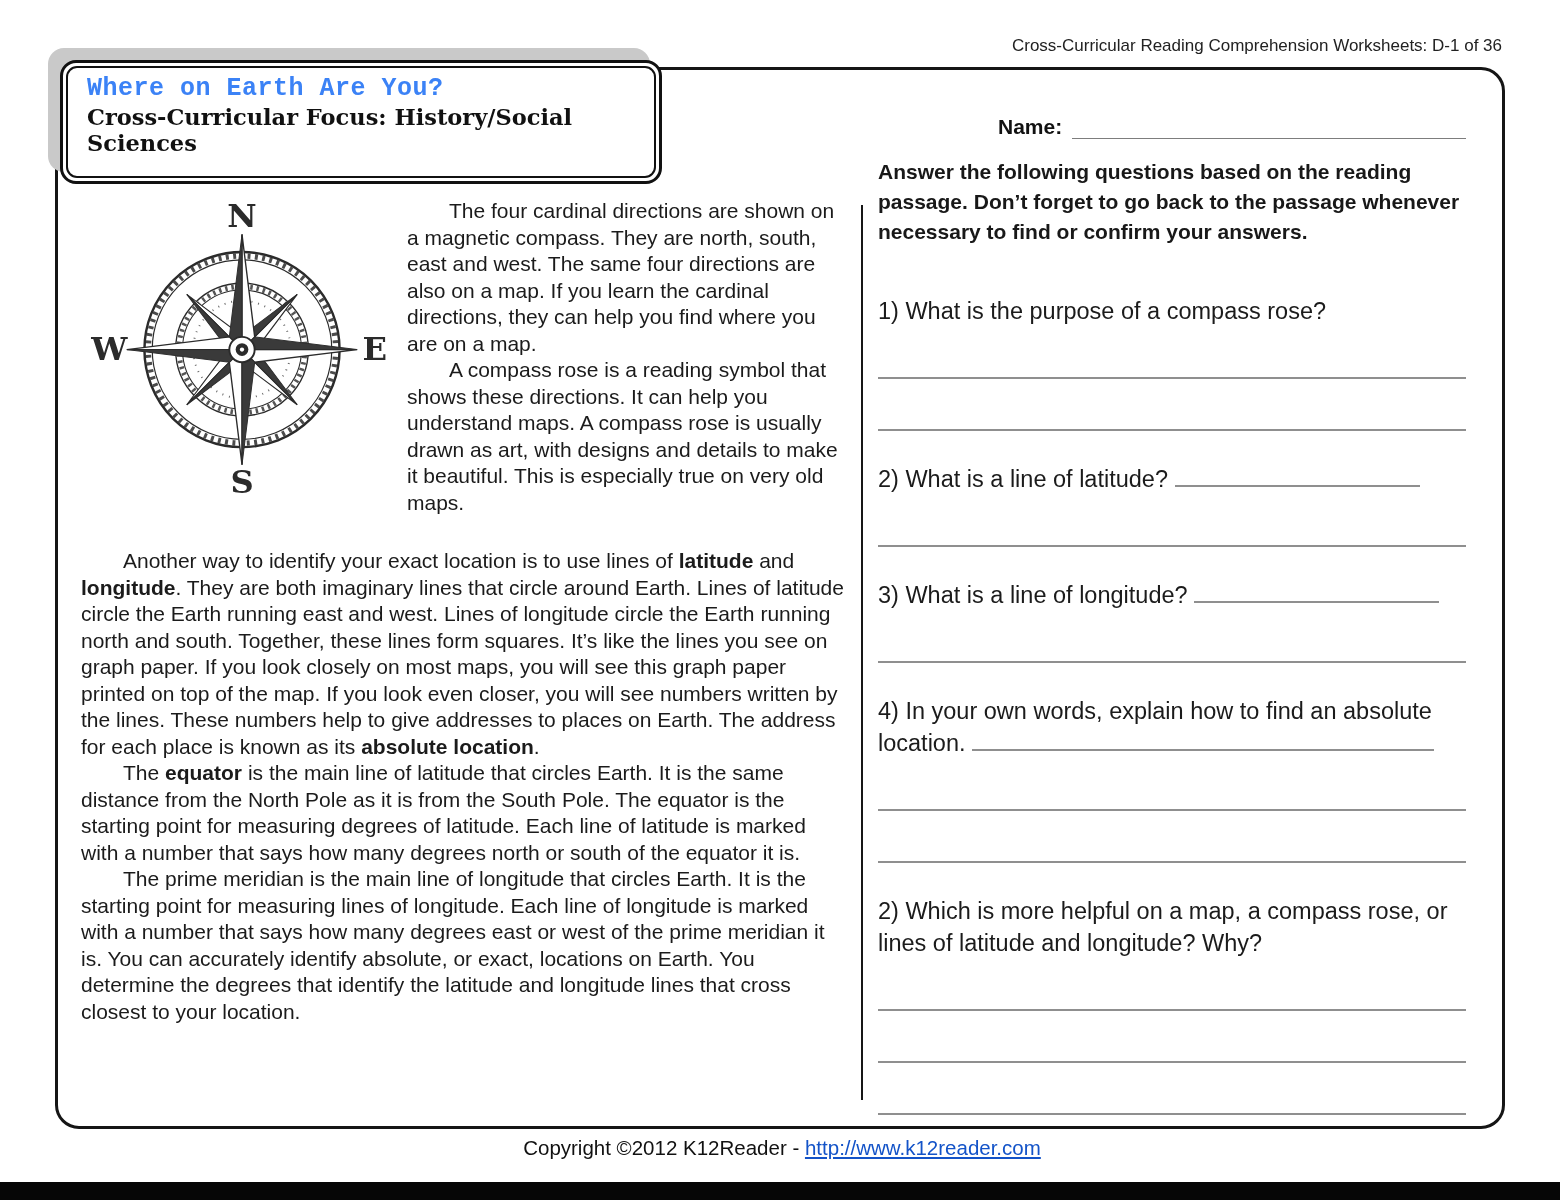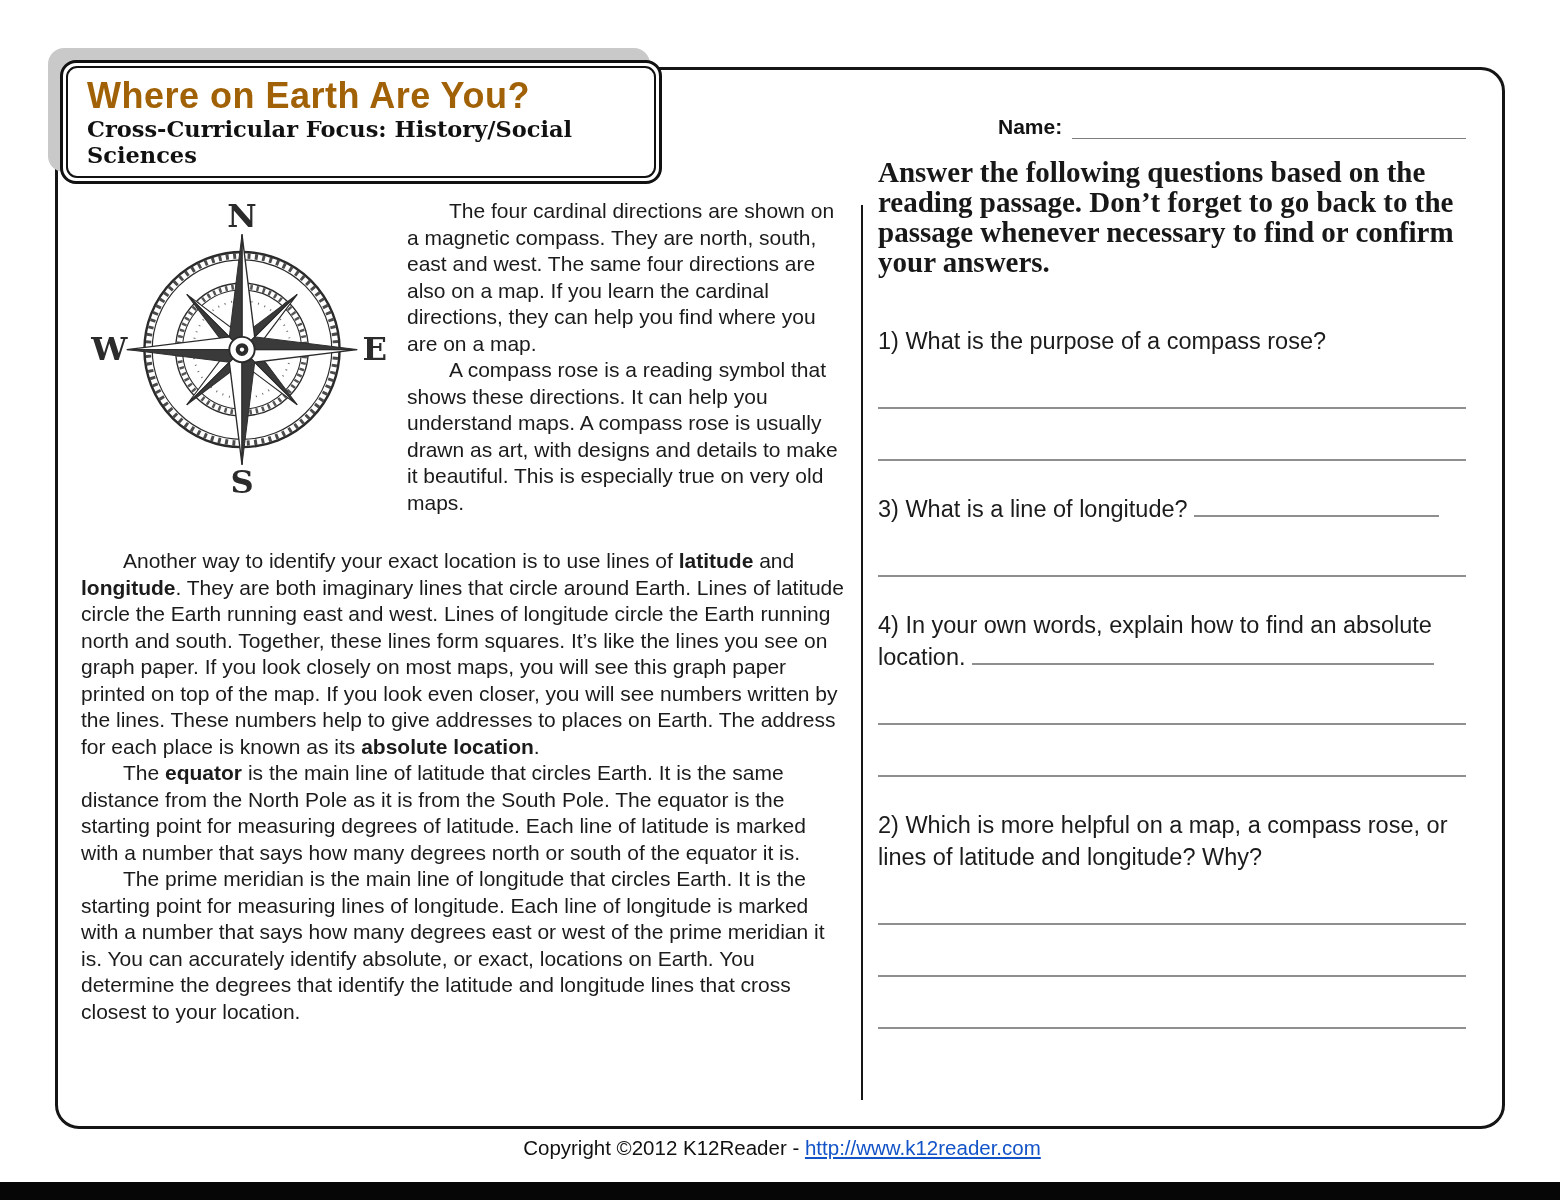--- a/index.html
+++ b/index.html
@@ -18,22 +18,22 @@
   .title-box {
     position: absolute; left: 60px; top: 60px; width: 602px; height: 124px;
     background: #fff; border: 3px solid #111; border-radius: 16px;
     box-shadow: -12px -12px 0 0 #c9c9c9; z-index: 3; padding: 12px 20px 0 24px;
   }
   .title-box::after {
     content: ""; position: absolute; inset: 3px; border: 2px solid #111;
     border-radius: 11px; pointer-events: none;
   }
   .title-box .ttl {
-    font-family: Liberation Sans, sans-serif; font-weight: bold; font-size: 36px;
-    letter-spacing: 0.5px; color: #a16207; line-height: 1.15;
+    font-family: Liberation Mono, monospace; font-weight: bold; font-size: 25px;
+    letter-spacing: 0.5px; color: #3b82f6; line-height: 1.15;
   }
   .title-box .sub {
     font-family: "DejaVu Serif", serif; font-weight: bold; font-size: 22.5px;
     color: #111; margin-top: 0;
   }
   .divider {
     position: absolute; left: 803px; top: 135px; width: 2px; height: 895px;
     background: #161616;
   }
   
@@ -45,21 +45,21 @@
   .para { margin: 0; text-indent: 42px; }
   .para.clear { clear: left; }
   
   .right-col { position: absolute; left: 820px; top: 45px; width: 588px; }
   .name-row {
     display: flex; align-items: flex-end; margin-left: 120px;
     font-size: 21px; font-weight: bold; color: #111;
   }
   .name-fill { flex: 1; border-bottom: 1.5px solid #7d7d7d; margin-left: 10px; height: 1.1em; }
   .instructions {
-    margin-top: 18px; font-weight: bold; font-size: 29px; line-height: 30px; color: #181818; font-family: Liberation Serif, serif;
+    margin-top: 18px; font-weight: bold; font-size: 21px; line-height: 30px; color: #181818;
   }
   .question { margin-top: 32px; }
   .question:first-child { margin-top: 48px; }
   .qtext { font-size: 23.5px; line-height: 32px; color: #1b1b1b; }
   .blank-line { height: 0; border-bottom: 2px solid #8f8f8f; margin-top: 50px; }
   .ifill { display: inline-block; height: 2px; border-bottom: 2px solid #8f8f8f; }
   .ifill.sm { width: 245px; }
   .ifill.lg { width: 462px; }
   .footer {
     position: absolute; left: 4px; right: 0; top: 1136px; text-align: center;
@@ -71,20 +71,21 @@
   }
   svg text.cl {
     font-family: "DejaVu Serif", serif; font-weight: bold; font-size: 33px; fill: #2b2b2b;
   }
 </style>
 </head>
 <body>
 
 <div class="page">
 
+  <div class="header-right">Cross-Curricular Reading Comprehension Worksheets: D-1 of 36</div>
 
   <div class="main-border">
 
     <div class="left-col">
       <div class="compass-float">
         <svg width="322" height="308" viewBox="-165 -155 330 315" xmlns="http://www.w3.org/2000/svg">
           <defs>
             <g id="cardinal-pt">
               <polygon points="0,-118 13,-13 0,0" fill="#ffffff" stroke="#2b2b2b" stroke-width="1.4"></polygon>
               <polygon points="0,-118 -13,-13 0,0" fill="#3a3a3a" stroke="#2b2b2b" stroke-width="1"></polygon>
@@ -142,20 +143,24 @@
         <span class="name-fill"></span>
       </div>
       <div class="instructions">Answer the following questions based on the reading passage. Don’t forget to go back to the passage whenever necessary to find or confirm your answers.</div>
       <div>
           <div class="question">
             <div class="qtext"><span>1) What is the purpose of a compass rose?</span></div>
             <div class="blank-line"></div>
             <div class="blank-line"></div>
           </div>
           <div class="question">
+            <div class="qtext"><span>2) What is a line of latitude?</span> <span class="ifill sm"></span></div>
+            <div class="blank-line"></div>
+          </div>
+          <div class="question">
             <div class="qtext"><span>3) What is a line of longitude?</span> <span class="ifill sm"></span></div>
             <div class="blank-line"></div>
           </div>
           <div class="question">
             <div class="qtext"><span>4) In your own words, explain how to find an absolute location.</span> <span class="ifill lg"></span></div>
             <div class="blank-line"></div>
             <div class="blank-line"></div>
           </div>
           <div class="question">
             <div class="qtext"><span>2) Which is more helpful on a map, a compass rose, or lines of latitude and longitude? Why?</span></div>

